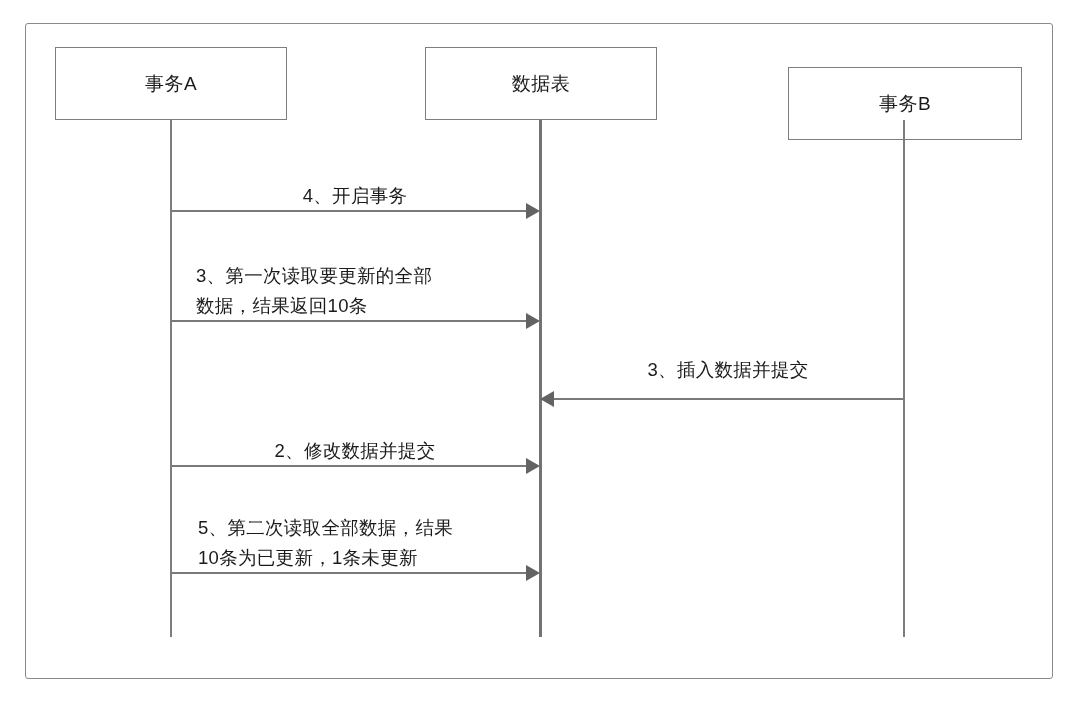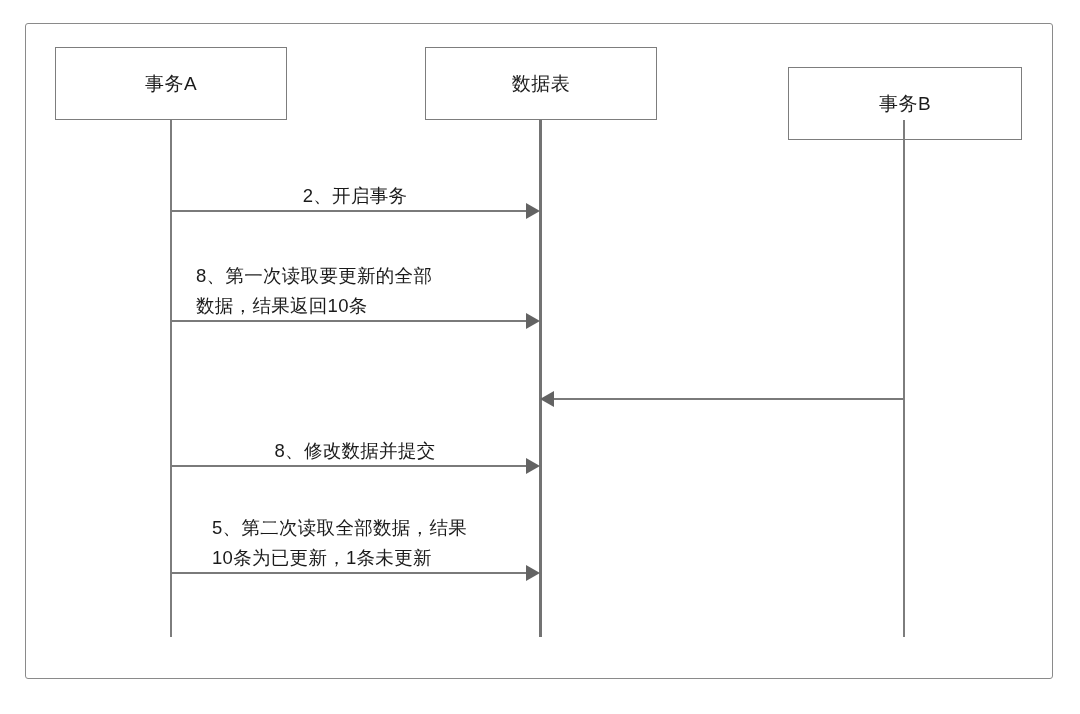--- a/index.html
+++ b/index.html
@@ -111,34 +111,35 @@
   </div>
 
   <div class="participant-box" style="left:788px; top:47px; width:234px; height:73px;margin-top:20px;">
     <span class="participant-label">事务B</span>
   </div>
 
   <div class="lifeline" style="left:170px; top:120px; height:517px;"></div>
   <div class="lifeline thick" style="left:539px; top:120px; height:517px;"></div>
   <div class="lifeline" style="left:903px; top:120px; height:517px;"></div>
 
-  <div class="msg-label center" style="left:172px; top:181px; width:366px;">2、开启事务</div>
+  <div class="msg-label center" style="left:172px; top:181px; width:366px;">4、开启事务</div>
   <div class="msg-line" style="left:171px; top:210px; width:356px;"></div>
   <div class="arrowhead right" style="left:526px; top:203px;"></div>
 
-  <div class="msg-label left" style="left:196px; top:261px; width:360px;">8、第一次读取要更新的全部
+  <div class="msg-label left" style="left:196px; top:261px; width:360px;">3、第一次读取要更新的全部
 数据，结果返回10条</div>
   <div class="msg-line" style="left:171px; top:320px; width:356px;"></div>
   <div class="arrowhead right" style="left:526px; top:313px;"></div>
 
+  <div class="msg-label center" style="left:553px; top:355px; width:350px;">3、插入数据并提交</div>
   <div class="msg-line" style="left:554px; top:398px; width:350px;"></div>
   <div class="arrowhead left" style="left:540px; top:391px;"></div>
 
-  <div class="msg-label center" style="left:172px; top:436px; width:366px;">8、修改数据并提交</div>
+  <div class="msg-label center" style="left:172px; top:436px; width:366px;">2、修改数据并提交</div>
   <div class="msg-line" style="left:171px; top:465px; width:356px;"></div>
   <div class="arrowhead right" style="left:526px; top:458px;"></div>
 
-  <div class="msg-label left" style="left:212px; top:513px; width:360px;">5、第二次读取全部数据，结果
+  <div class="msg-label left" style="left:198px; top:513px; width:360px;">5、第二次读取全部数据，结果
 10条为已更新，1条未更新</div>
   <div class="msg-line" style="left:171px; top:572px; width:356px;"></div>
   <div class="arrowhead right" style="left:526px; top:565px;"></div>
 
 </div>
 
 </body></html>

